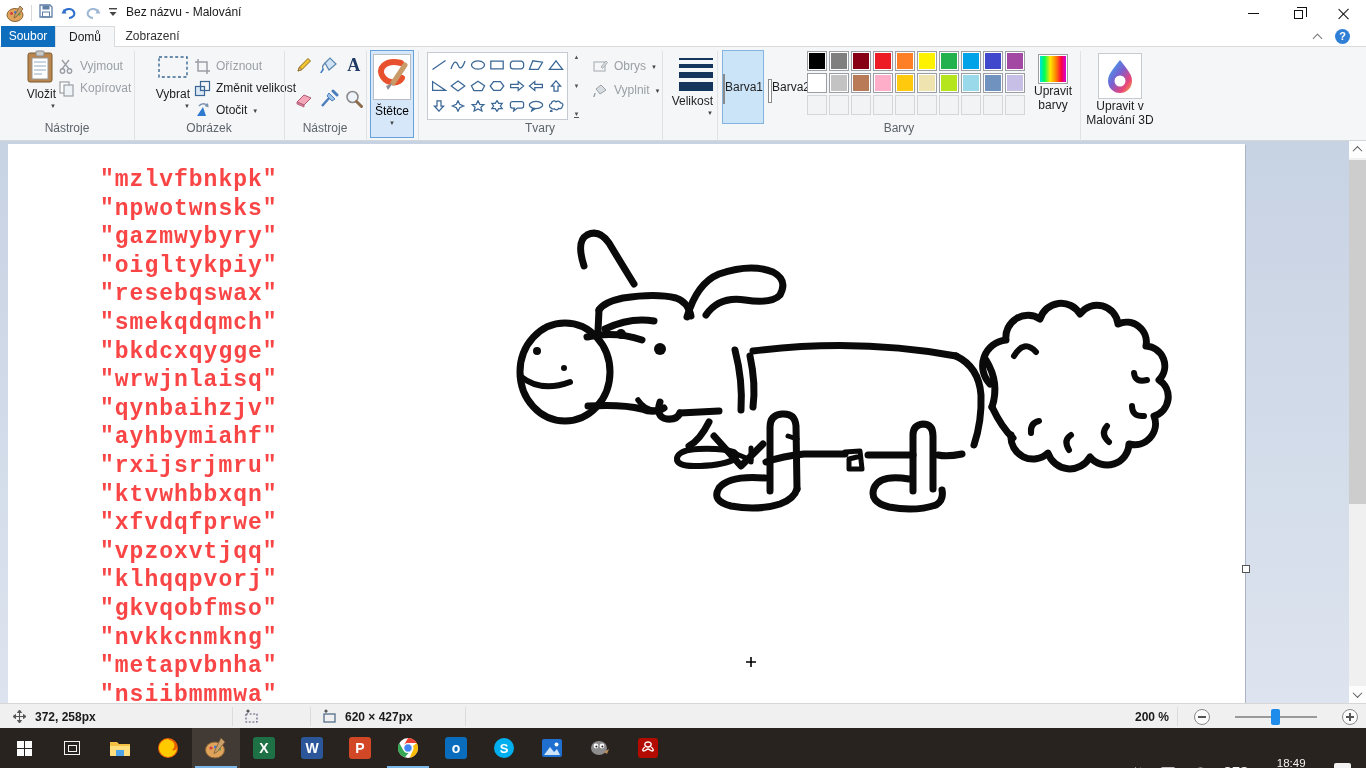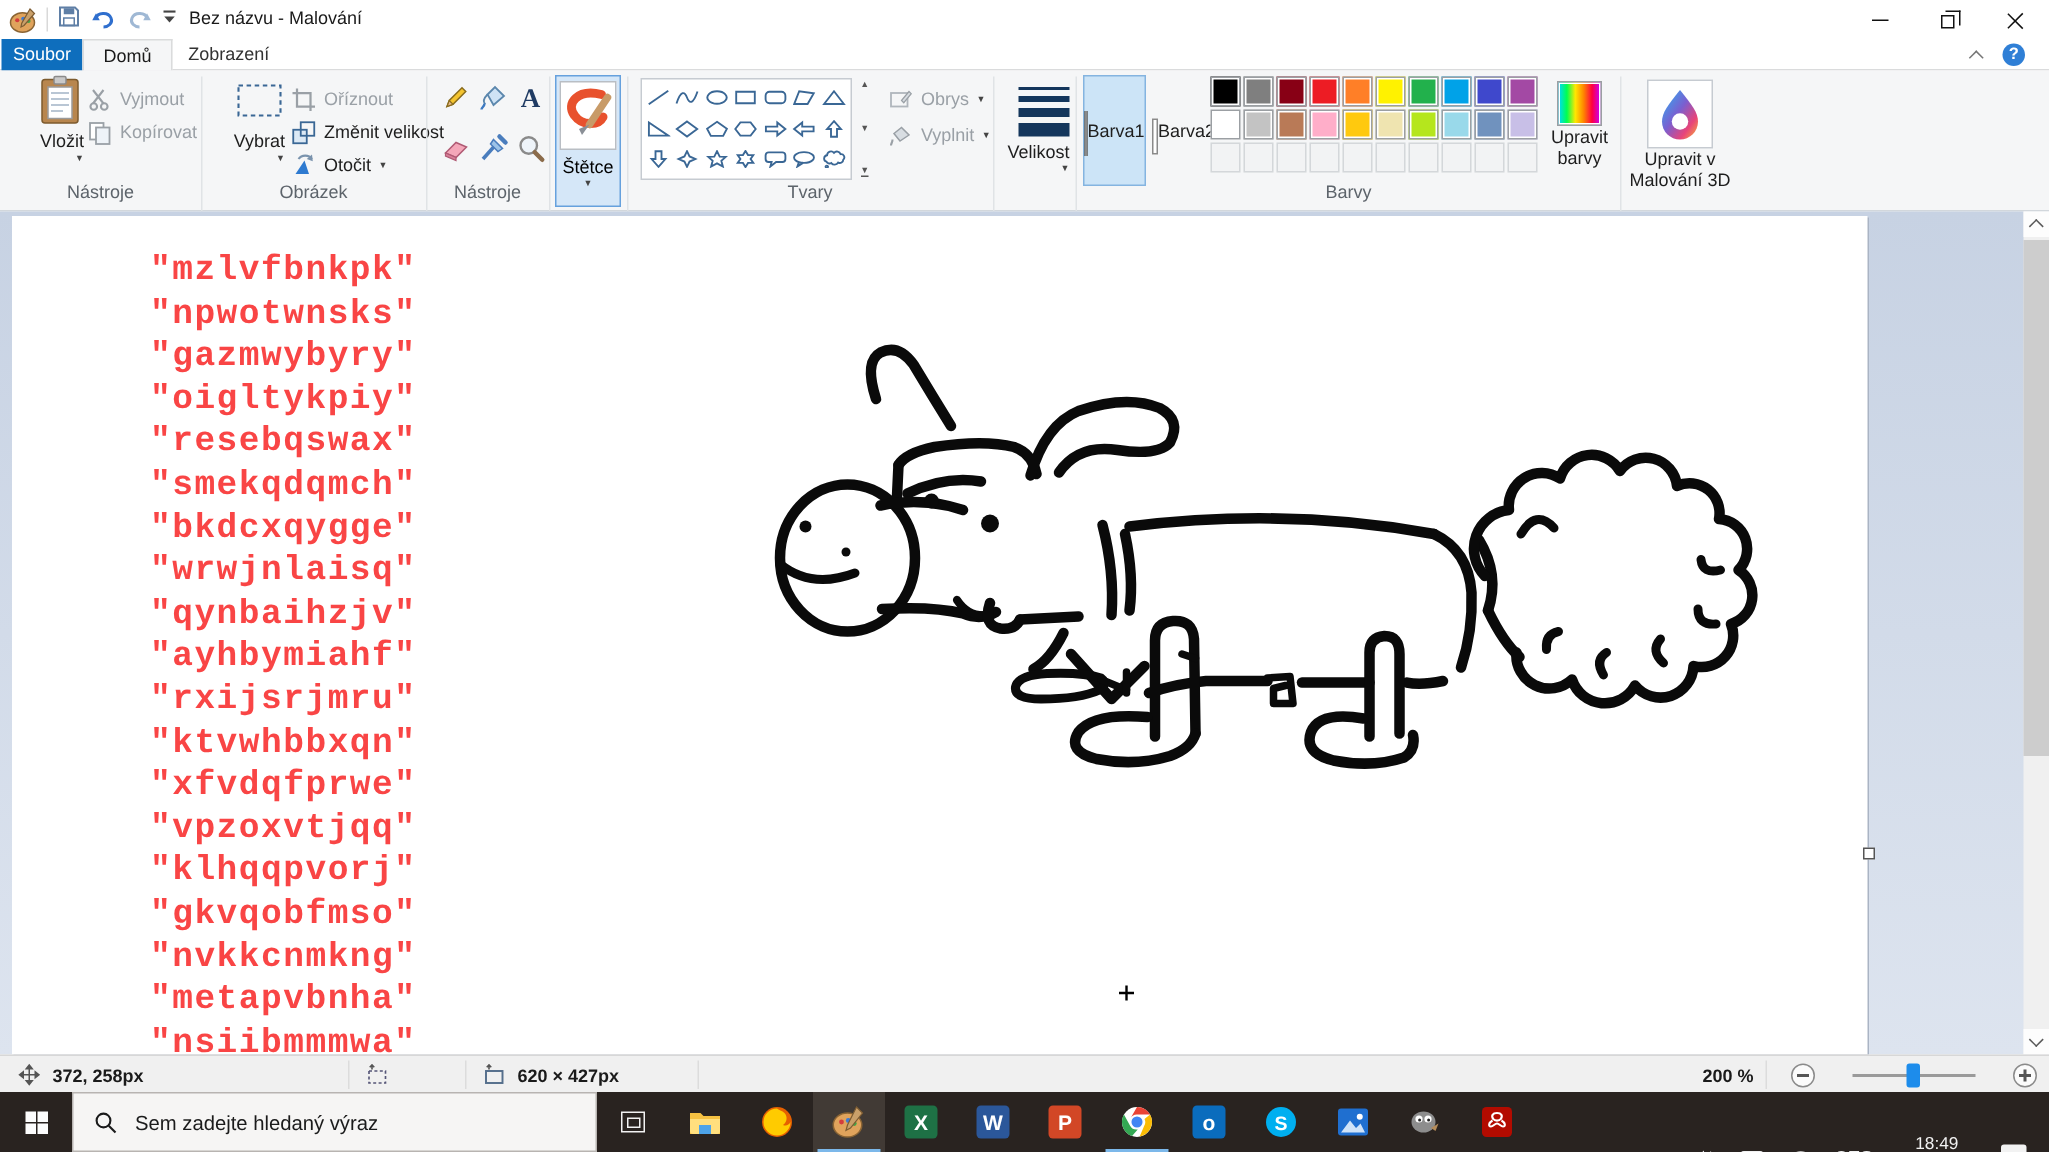--- a/index.html
+++ b/index.html
@@ -606,27 +606,20 @@
 
   <div class="taskbar">
     <div class="tb-start">
       <div class="winlogo">
           <div class="q1"></div>
           <div class="q2"></div>
           <div class="q3"></div>
           <div class="q4"></div>
         </div>
     </div>
-    <div class="tb-search">
-      <svg width="15" height="15" viewBox="0 0 15 15">
-          <circle cx="6" cy="6" r="4.6" fill="none" stroke="#1b1b1b" stroke-width="1.4"></circle>
-          <path d="M9.5 9.5 L14 14" stroke="#1b1b1b" stroke-width="1.4"></path>
-        </svg>
-      <span>Sem zadejte hledaný výraz</span>
-    </div>
     <div class="tb-taskview">
         <div class="tv-icon"></div>
       </div>
 
     <div class="tb-app">
       <svg class="ic24" viewBox="0 0 24 24">
           <path d="M2 6 h7 l2 2 h11 v12 h-20 z" fill="#f5c142"></path>
           <path d="M2 10 h20 v8 a2 2 0 0 1 -2 2 h-16 a2 2 0 0 1 -2 -2 z" fill="#ffdf7e"></path>
           <rect x="8" y="14" width="8" height="6" fill="#4da3e8"></rect>
         </svg>

